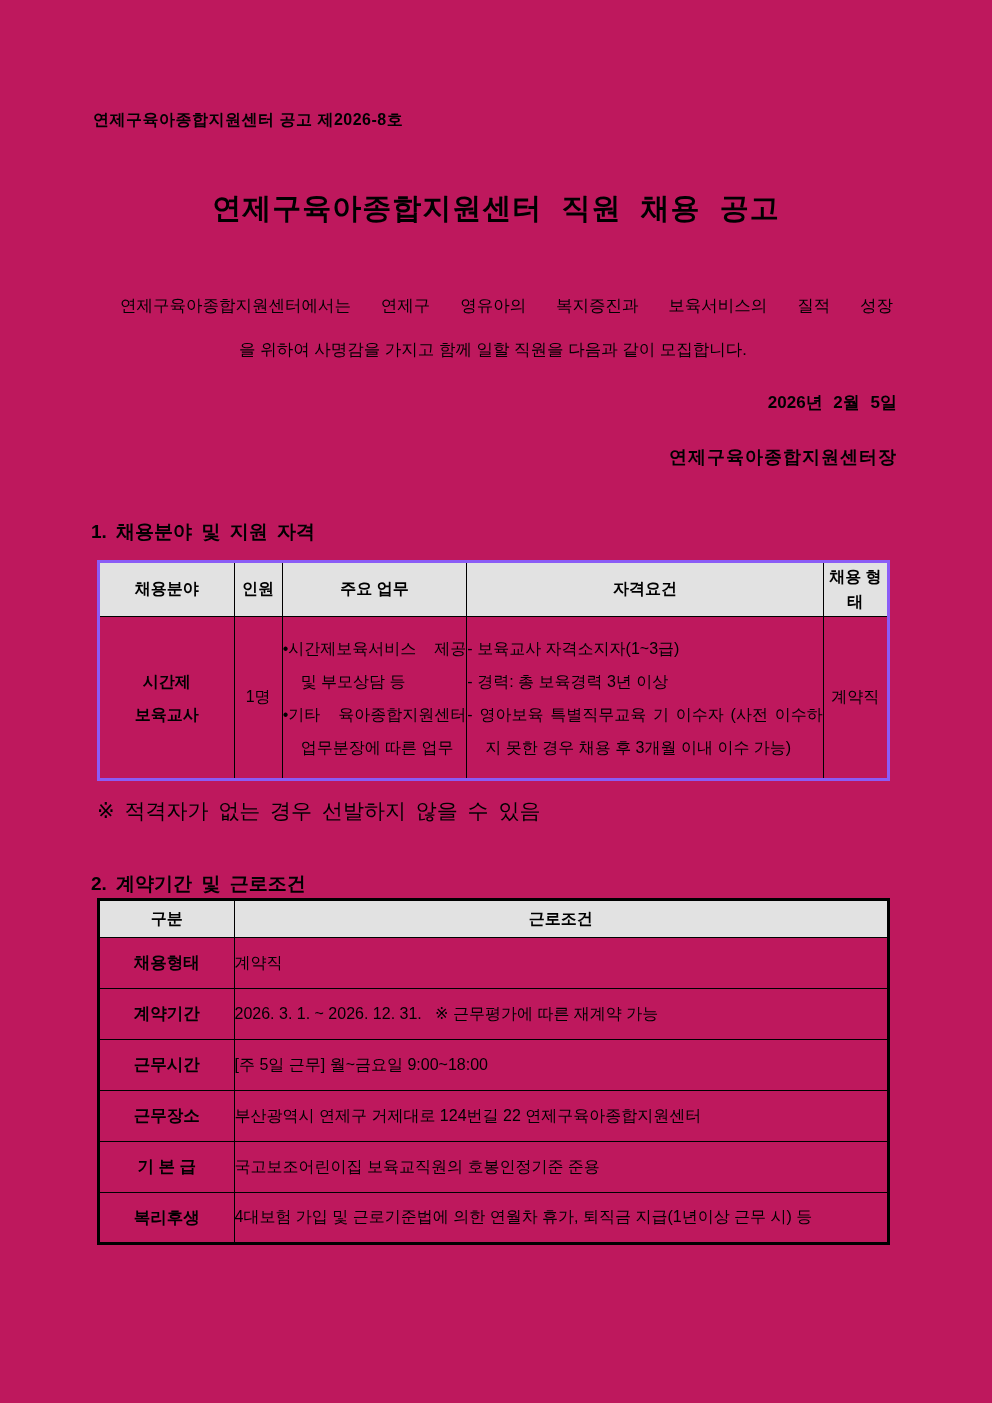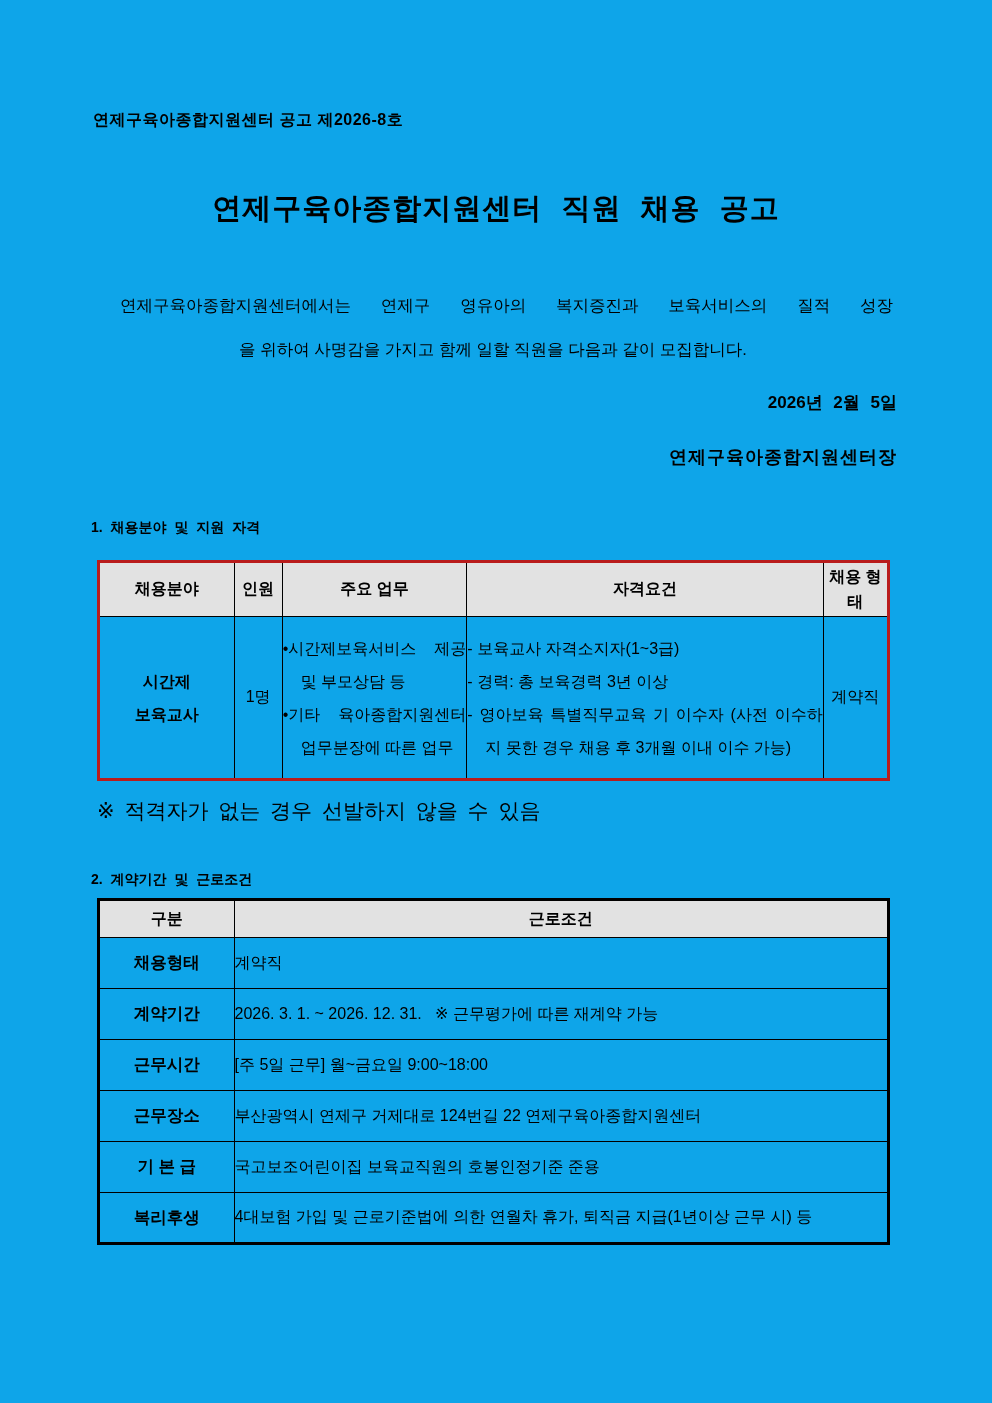--- a/index.html
+++ b/index.html
@@ -6,21 +6,21 @@
     margin: 0;
     padding: 0;
     background: #ffffff;
     font-family: "Liberation Sans", "DejaVu Sans", sans-serif;
     color: #000000;
   }
   .page {
     position: relative;
     width: 992px;
     height: 1403px;
-    background: #0ea5e9;
+    background: #be185d;
     overflow: hidden;
   }
   .doc-number {
     position: absolute;
     left: 93px;
     top: 110px;
     font-size: 16px;
     font-weight: bold;
     letter-spacing: 0.5px;
   }
@@ -63,21 +63,21 @@
     position: absolute;
     right: 95px;
     top: 445px;
     font-size: 18px;
     font-weight: bold;
     letter-spacing: 1px;
   }
   .sec-heading {
     position: absolute;
     left: 91px;
-    font-size: 14px;
+    font-size: 19px;
     font-weight: bold;
     word-spacing: 4px;
   }
   .sec1-heading { top: 519px; }
   .sec2-heading { top: 859px; margin-top: 12px; }
   .note-line {
     position: absolute;
     left: 97px;
     top: 797px;
     font-size: 21px;
@@ -87,21 +87,21 @@
     position: absolute;
     left: 97px;
     border-collapse: collapse;
     table-layout: fixed;
     font-size: 16px;
   }
   table.doc-table td, table.doc-table th {
     border: 1px solid #000000;
     padding: 0;
   }
-  .table1 { top: 560px; width: 793px; border: 3px solid #b91c1c; }
+  .table1 { top: 560px; width: 793px; border: 3px solid #8b5cf6; }
   .table2 { top: 898px; width: 793px; border: 3px solid #000; }
   th.hdr {
     background: #e2e2e2;
     font-weight: bold;
     text-align: center;
     vertical-align: middle;
     font-size: 16px;
     line-height: 1.55;
   }
   .table1 .hdr-row { height: 55px; }

